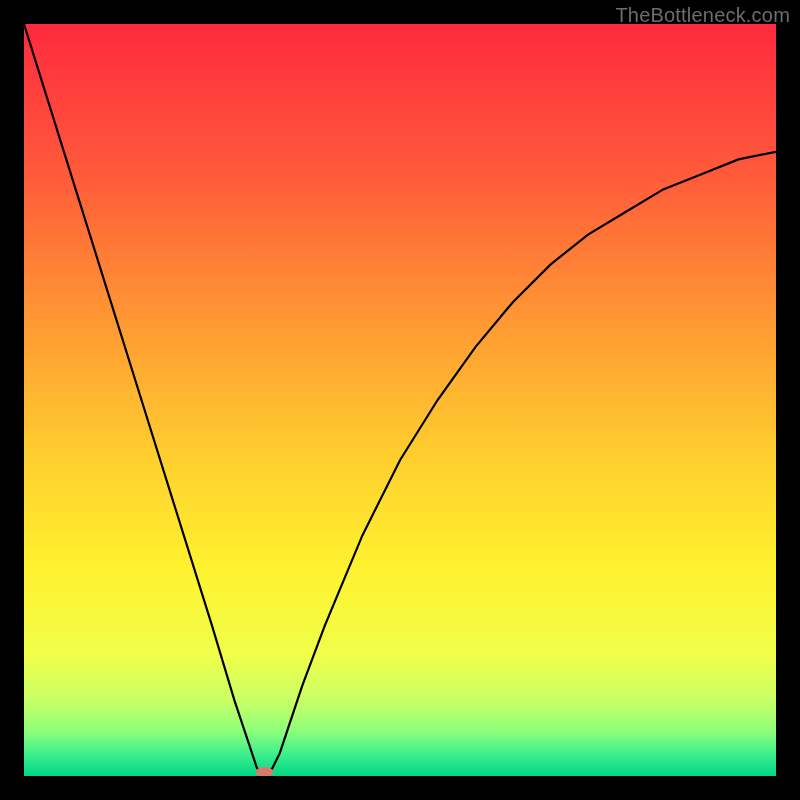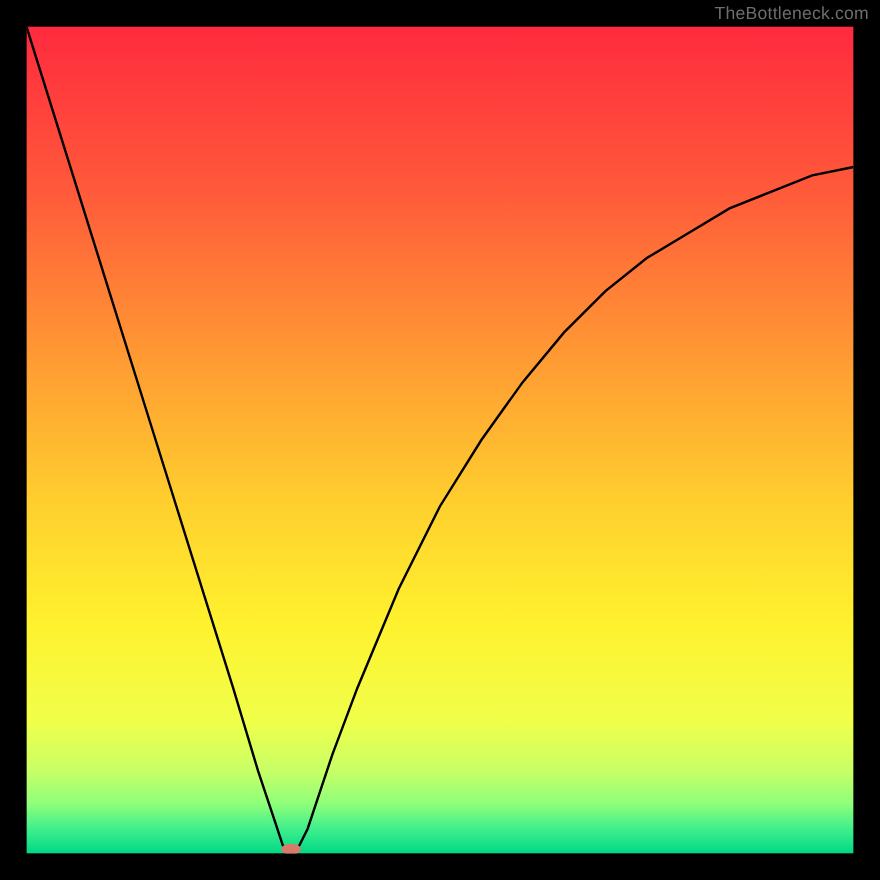--- a/index.html
+++ b/index.html
@@ -31,21 +31,21 @@
     left: 0;
     top: 0;
     width: 752px;
     height: 752px;
   }
   .watermark {
     position: absolute;
     top: 4px;
     right: 10px;
     color: #6d6d6d;
-    font-size: 16px;
+    font-size: 20px;
     font-weight: 500;
     letter-spacing: 0.2px;
     z-index: 10;
   }
   svg {
     position: absolute;
     left: 0;
     top: 0;
   }
 </style>

